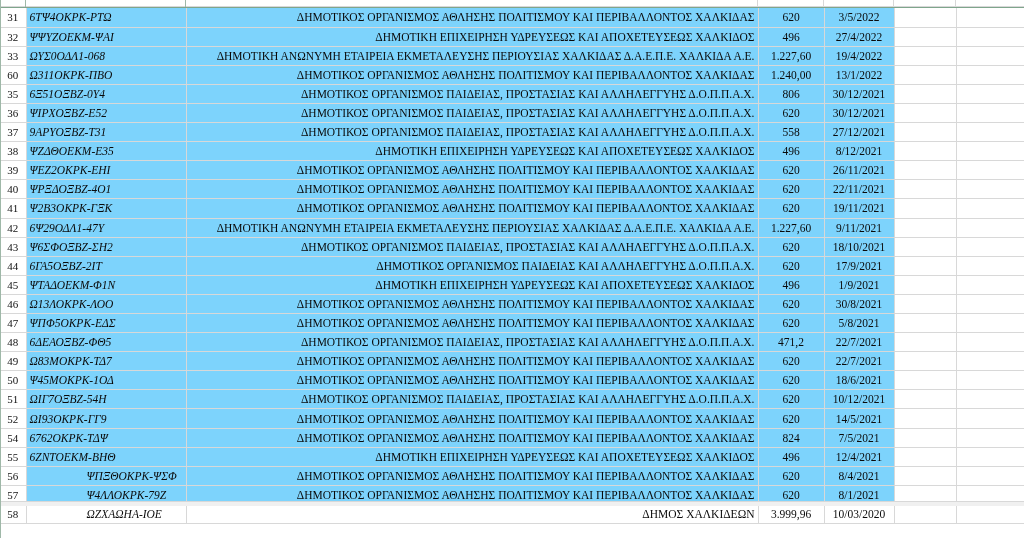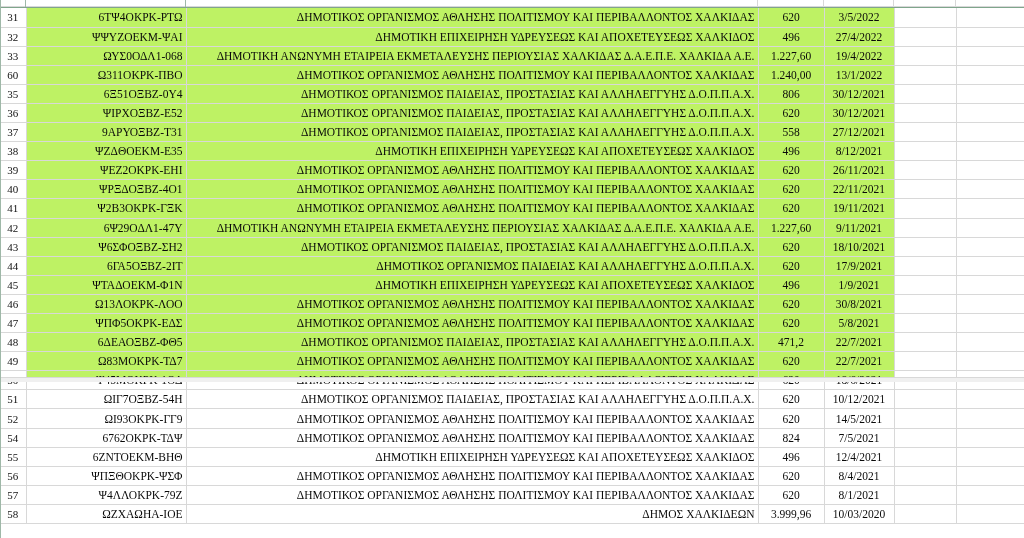--- a/index.html
+++ b/index.html
@@ -9,22 +9,22 @@
   }
   body {
     width: 1024px;
     height: 538px;
     overflow: hidden;
     font-family: "Liberation Serif", serif;
   }
   #sheet {
     position: relative;
     width: 1024px;
-    height: 382px;
-    background: #bef264;
+    height: 506px;
+    background: #7dd3fc;
   }
   table.grid {
     border-collapse: collapse;
     table-layout: fixed;
     width: 1024px;
     font-family: "Liberation Serif", serif;
     font-size: 11.5px;
     color: #0a0a0a;
   }
   table.grid col.c-rowhdr { width: 26px; }
@@ -47,25 +47,26 @@
   .rowhdr {
     background: #ffffff;
     text-align: center;
     font-size: 11px;
     color: #111;
     border-right: 1px solid #9fb8a8;
     border-bottom: 1px solid #d8d8d8;
     padding: 0;
   }
   .code {
-    text-align: right;
+    text-align: left;
     border-right: 1px solid #9fb8a8;
     padding-left: 4px;
-  }
-  .code.indent { padding-left: 44px; }
+    font-style: italic;
+  }
+  .code.indent { padding-left: 60px; }
   .desc { text-align: right; padding-left: 5px; }
   .amount { text-align: center; padding-right: 4px; font-family: Liberation Serif, serif; }
   .date { text-align: center; padding-right: 3px; }
   .blank { background: #ffffff; }
   
   .top-strip {
     position: absolute;
     top: 0; left: 0;
     width: 1024px;
     height: 7px;

